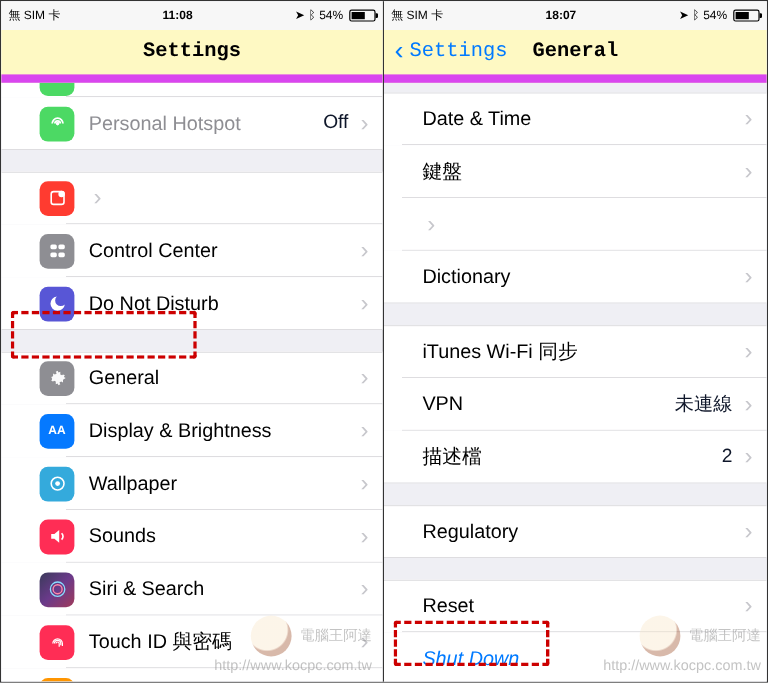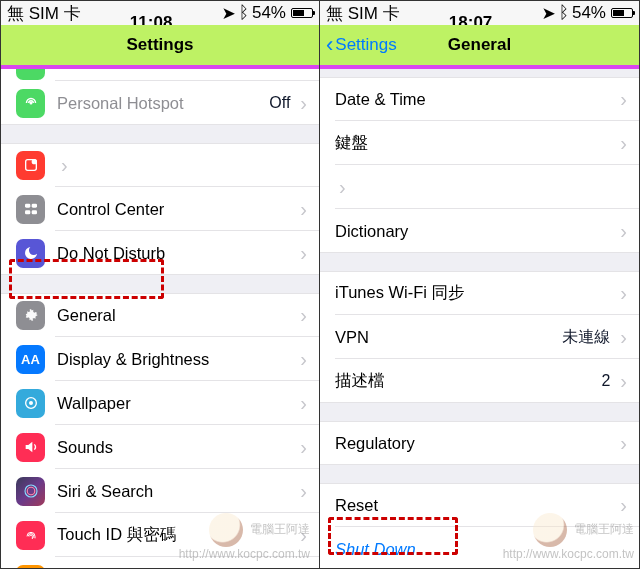--- a/index.html
+++ b/index.html
@@ -25,65 +25,67 @@
     flex-direction: column;
     overflow: hidden;
     position: relative;
   }
   .phone-left { border-right: 1px solid #333; }
   
   .status-bar {
     height: 20px;
     background: #f7f7f7;
     display: flex;
+    align-items: center;
     justify-content: space-between;
     padding: 12px 6px;
-    font-size: 17px;
+    font-size: 10px;
     color: #000;
   }
   .status-left, .status-right { display: flex; align-items: center; gap: 3px; }
   .status-center { font-weight: 600; }
   .battery {
     display: inline-block;
     width: 22px; height: 10px;
     border: 1px solid #000; border-radius: 2px;
     position: relative; margin-left: 2px;
   }
   .battery::after {
     content: ""; position: absolute; right: -3px; top: 2px;
     width: 2px; height: 4px; background: #000; border-radius: 0 1px 1px 0;
   }
   .battery-fill { position: absolute; left: 1px; top: 1px; bottom: 1px; width: 54%; background: #000; }
   
   .nav-bar {
     height: 44px;
-    background: #bef264;
-    border-bottom: 4px solid #d946ef;
+    background: #fef9c3;
+    border-bottom: 7px solid #d946ef;
     display: flex;
     align-items: center;
     justify-content: center;
     position: relative;
+    font-family: Liberation Mono, monospace;
   }
   .nav-title { font-size: 17px; font-weight: 600; color: #000; }
   .nav-back {
     position: absolute; left: 6px; top: 0; bottom: 0;
     display: flex; align-items: center;
     color: #007AFF; font-size: 17px;
   }
   .nav-back-chevron { font-size: 22px; line-height: 1; margin-right: 2px; font-weight: 300; }
   
   .list { flex: 1; overflow: hidden; }
   .group { margin-top: 18px; }
   .group-first { margin-top: 0; }
   .row {
     background: #fff;
     min-height: 44px;
     display: flex;
     align-items: center;
-    padding-left: 15px;
+    padding-left: 32px;
     position: relative;
   }
   .row:not(:last-child)::after {
     content: ""; position: absolute; bottom: 0; left: 15px; right: 0;
     height: 1px; background: #c8c7cc; transform: scaleY(0.5);
   }
   .row.with-icon:not(:last-child)::after { left: 54px; }
   .row.top-border::before {
     content: ""; position: absolute; top: 0; left: 0; right: 0;
     height: 1px; background: #c8c7cc; transform: scaleY(0.5);
@@ -218,21 +220,21 @@
           <div class="row-icon ic-gray">
             <svg width="18" height="18" viewBox="0 0 24 24" fill="#fff">
                 <path d="M12 8a4 4 0 1 0 0 8 4 4 0 0 0 0-8zm9 4l-2-1 1-2-2-1-1 1-2-1V5l-2 1-1-2-2 1 1 2-2 1-2-1v3l-2 1 1 2-1 2 2 1 1-1 2 1v3l2-1 1 2 2-1-1-2 2-1 2 1v-3z" opacity="0.95"></path>
               </svg>
           </div>
           <span class="row-label">General</span>
           <span class="row-chevron">›</span>
         </div>
         <div class="row with-icon">
           <div class="row-icon ic-blue" style="background:#0579FF;">
-            <span style="font-size:13px;font-weight:700;text-align:right;">AA</span>
+            <span style="font-size:10px;font-weight:700;text-align:right;">AA</span>
           </div>
           <span class="row-label">Display &amp; Brightness</span>
           <span class="row-chevron">›</span>
         </div>
         <div class="row with-icon">
           <div class="row-icon ic-cyan">
             <svg width="16" height="16" viewBox="0 0 24 24" fill="#fff">
                 <circle cx="12" cy="12" r="8" fill="none" stroke="#fff" stroke-width="2"></circle>
                 <circle cx="12" cy="12" r="3"></circle>
               </svg>

